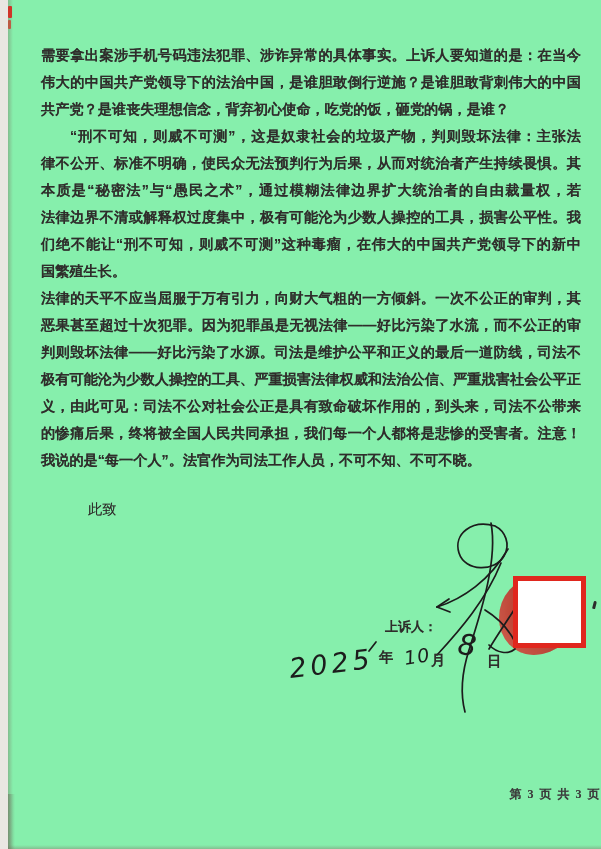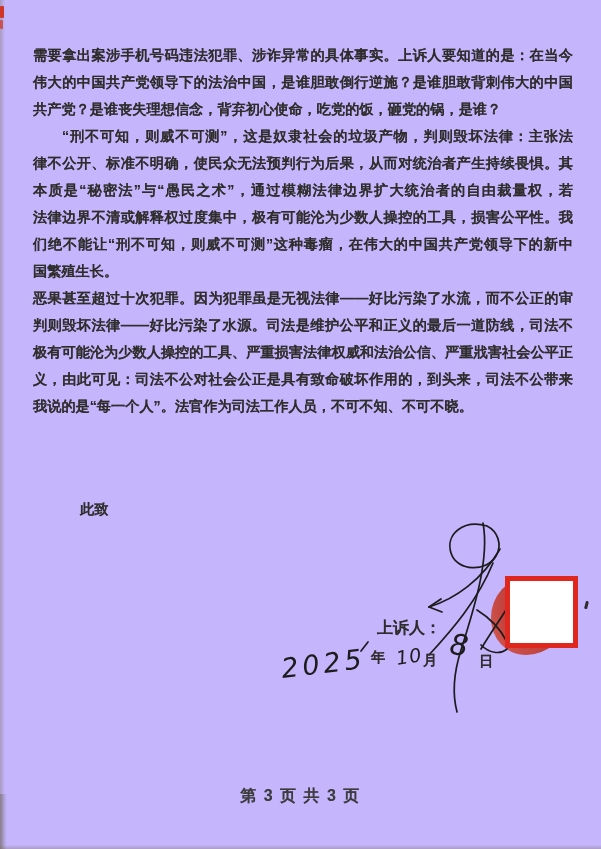--- a/index.html
+++ b/index.html
@@ -2,21 +2,21 @@
 <html style="--ink: #2f2d2b; --redaction-red: #e0271e; --seal-red: #c43a2f;"><head>
 <meta charset="utf-8">
 <style>
   html,body{margin:0;padding:0;}
   body{
     width:601px;height:849px;position:relative;
     background:#e9e7e2;
     font-family:"Liberation Sans","DejaVu Sans",sans-serif;
   }
   .page{
-    position:absolute;inset:0;background:#c4b5fd;overflow:hidden;
+    position:absolute;inset:0;background:#86efac;overflow:hidden;margin-left:8px;
   }
   
   .edge-left{position:absolute;left:0;top:0;bottom:0;width:5px;
     background:linear-gradient(to right, rgba(125,115,98,.40), rgba(125,115,98,0));}
   .edge-bottom{position:absolute;left:0;right:0;bottom:0;height:4px;
     background:linear-gradient(to top, rgba(125,115,98,.38), rgba(125,115,98,0));}
   .corner-bl{position:absolute;left:0;bottom:0;width:7px;height:55px;
     background:linear-gradient(to right, rgba(100,92,78,.45), rgba(100,92,78,0));}
   
   .red-mark-1{position:absolute;left:0;top:6px;width:4px;height:12px;background:#cf3528;border-radius:1px;}
@@ -28,31 +28,31 @@
   }
   .line{
     height:27px;line-height:27px;
     text-align:justify;text-align-last:justify;text-justify:inter-ideograph;
     text-shadow:0 0 .6px rgba(40,38,36,.55);
   }
   .line.indent{padding-left:29px;}
   .line.end{text-align-last:left;}
   .closing-salutation{
     position:absolute;left:80px;top:496px;height:27px;line-height:27px;
-    font-size:14.2px;font-weight:700;color:var(--ink,#2f2d2b);
+    font-size:14.2px;font-weight:400;color:var(--ink,#2f2d2b);
     text-shadow:0 0 .6px rgba(40,38,36,.55);
   }
   .court{
     position:absolute;left:33px;top:523px;height:27px;line-height:27px;
     font-size:14.4px;font-weight:700;color:var(--ink,#2f2d2b);
     text-shadow:0 0 .6px rgba(40,38,36,.55);letter-spacing:.5px;
   }
   
   .appellant-label{
-    position:absolute;left:377px;top:618px;font-size:16px;font-weight:700;
+    position:absolute;left:377px;top:618px;font-size:13px;font-weight:700;
     color:var(--ink,#2f2d2b);text-shadow:0 0 .6px rgba(40,38,36,.5);
   }
   .date-char{
     position:absolute;font-size:14.3px;font-weight:700;color:var(--ink,#2f2d2b);
     text-shadow:0 0 .6px rgba(40,38,36,.5);
   }
   .year-char{left:371px;top:648px;}
   .month-char{left:423px;top:651px;}
   .day-char{left:479px;top:652px;}
   .hw{
@@ -75,23 +75,24 @@
     box-sizing:border-box;background:#fff;
     border:5px solid var(--redaction-red,#e0271e);
   }
   .signature-svg{position:absolute;left:270px;top:515px;pointer-events:none;}
   .ink-speck{
     position:absolute;left:585px;top:601px;width:3px;height:8px;
     background:#2c2c2c;border-radius:2px 2px 1px 1px;transform:rotate(14deg);
   }
   
   .footer{
-    position:absolute;left:0;right:0;top:786px;text-align:center;
-    font-size:16px;font-weight:600;color:#3c3c3c;letter-spacing:1.5px;
+    position:absolute;left:0;right:0;top:786px;text-align:right;
+    font-size:12px;font-weight:600;color:#3c3c3c;letter-spacing:1.5px;
     text-shadow:0 0 .4px rgba(60,60,60,.5);
+    font-family:Liberation Serif, serif;
   }
 </style>
 </head>
 <body>
 
 <div class="page">
 
   <div class="edge-left"></div>
   <div class="edge-bottom"></div>
   <div class="corner-bl"></div>
@@ -102,24 +103,26 @@
 
   <div class="line">需要拿出案涉手机号码违法犯罪、涉诈异常的具体事实。上诉人要知道的是：在当今</div>
       <div class="line">伟大的中国共产党领导下的法治中国，是谁胆敢倒行逆施？是谁胆敢背刺伟大的中国</div>
       <div class="line end">共产党？是谁丧失理想信念，背弃初心使命，吃党的饭，砸党的锅，是谁？</div>
       <div class="line indent">“刑不可知，则威不可测”，这是奴隶社会的垃圾产物，判则毁坏法律：主张法</div>
       <div class="line">律不公开、标准不明确，使民众无法预判行为后果，从而对统治者产生持续畏惧。其</div>
       <div class="line">本质是“秘密法”与“愚民之术”，通过模糊法律边界扩大统治者的自由裁量权，若</div>
       <div class="line">法律边界不清或解释权过度集中，极有可能沦为少数人操控的工具，损害公平性。我</div>
       <div class="line">们绝不能让“刑不可知，则威不可测”这种毒瘤，在伟大的中国共产党领导下的新中</div>
       <div class="line end">国繁殖生长。</div>
+      <div class="line">法律的天平不应当屈服于万有引力，向财大气粗的一方倾斜。一次不公正的审判，其</div>
       <div class="line">恶果甚至超过十次犯罪。因为犯罪虽是无视法律——好比污染了水流，而不公正的审</div>
       <div class="line">判则毁坏法律——好比污染了水源。司法是维护公平和正义的最后一道防线，司法不</div>
       <div class="line">极有可能沦为少数人操控的工具、严重损害法律权威和法治公信、严重戕害社会公平正</div>
       <div class="line">义，由此可见：司法不公对社会公正是具有致命破坏作用的，到头来，司法不公带来</div>
+      <div class="line">的惨痛后果，终将被全国人民共同承担，我们每一个人都将是悲惨的受害者。注意！</div>
       <div class="line end">我说的是“每一个人”。法官作为司法工作人员，不可不知、不可不晓。</div>
     </div>
 
   <div class="closing-salutation">此致</div>
 
   <div class="seal"></div>
 
   <svg class="signature-svg" width="330" height="205" viewBox="270 515 330 205" fill="none" stroke="#1c1c1c" stroke-width="1.7" stroke-linecap="round" stroke-linejoin="round">
     <path d="M 487 526 C 464 519 445 534 451 553 C 457 572 487 572 496 556 C 503 544 497 531 487 526"></path>
     <path d="M 483 523 C 490 560 473 612 461 650 C 454 672 452 693 457 712"></path>

